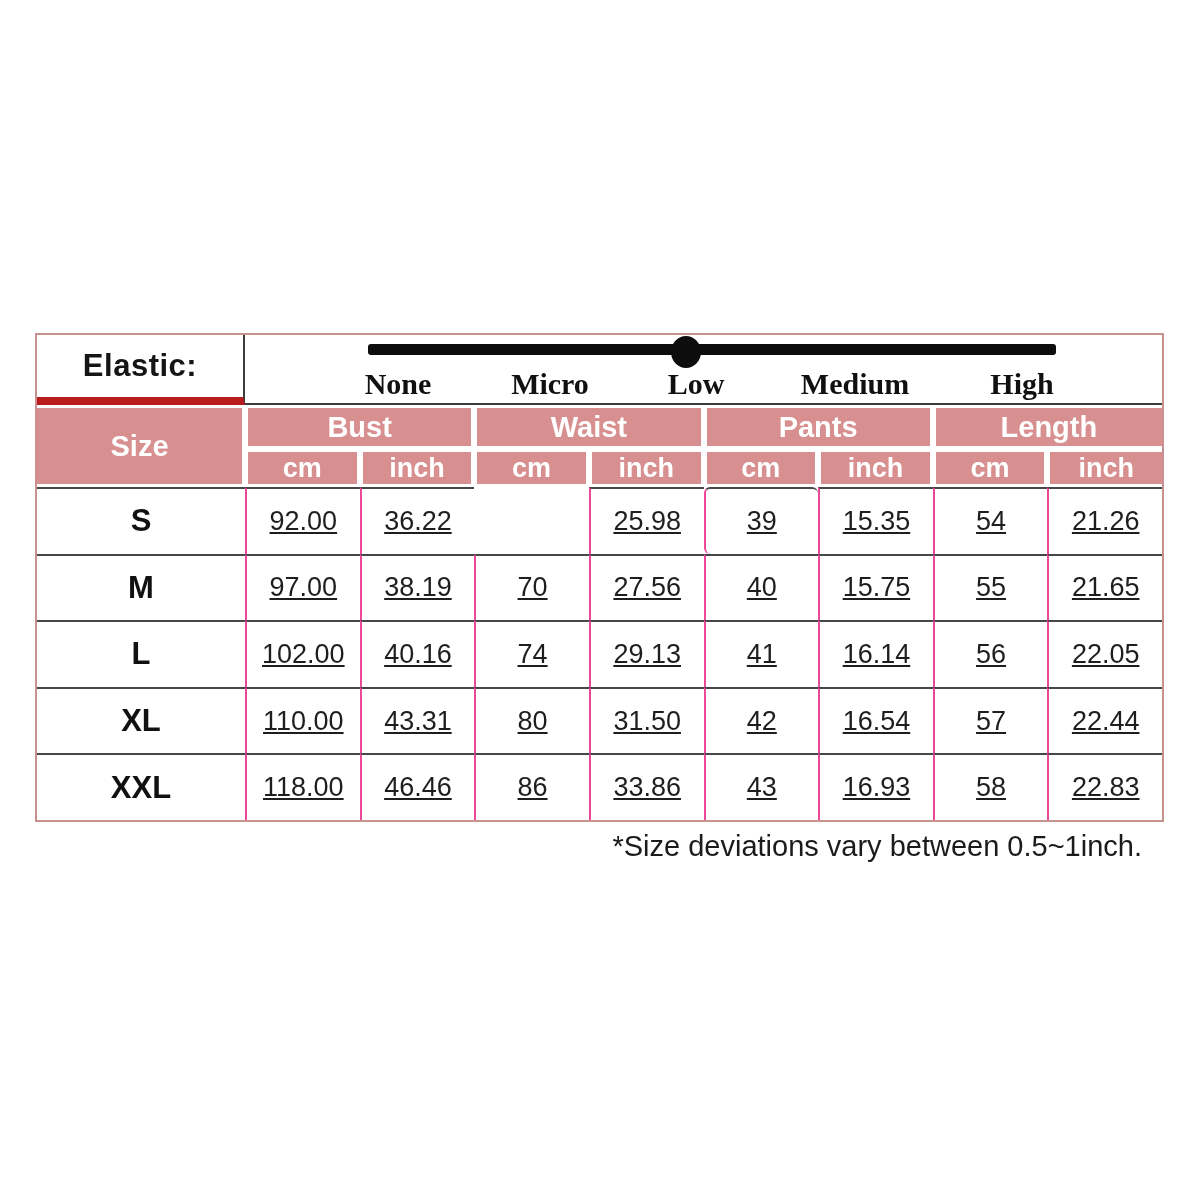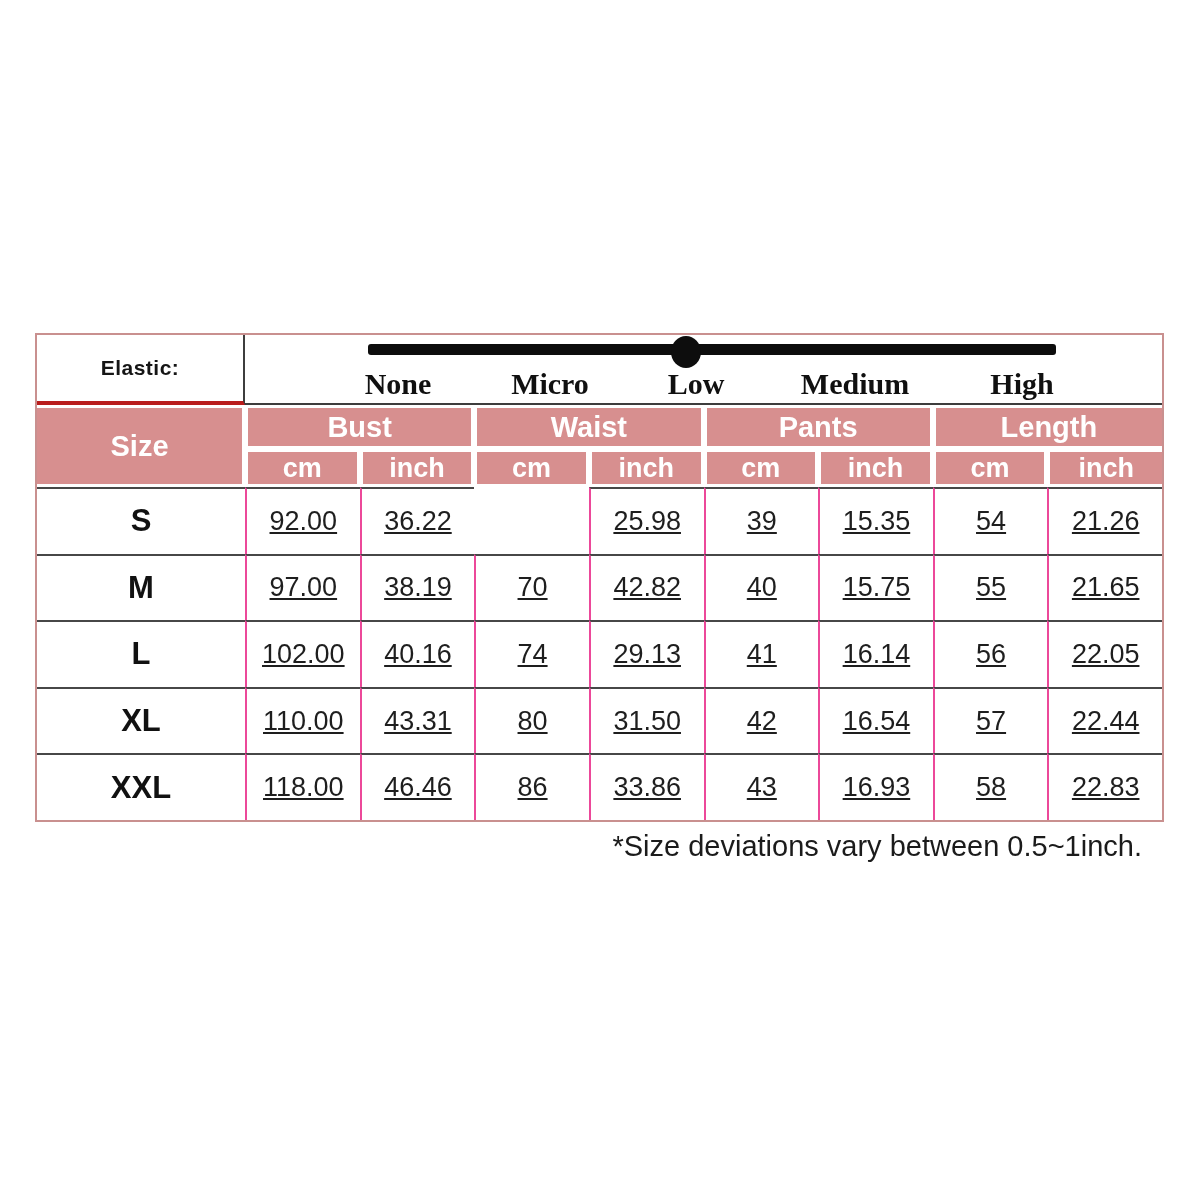--- a/index.html
+++ b/index.html
@@ -18,23 +18,23 @@
     grid-template-columns: 208px repeat(8, 1fr);
     grid-template-rows: 70px 44px 38px repeat(5, 1fr);
     border: 2px solid #c9908f;
     background: #ffffff;
   }
   .cell { display: flex; align-items: center; justify-content: center; }
 
   
   .elastic-label {
     grid-column: 1; grid-row: 1;
-    font-weight: bold; font-size: 21px; color: #151515;
+    font-weight: bold; font-size: 31px; color: #151515;
     border-right: 2px solid #3d3d3d;
-    border-bottom: 4px solid #b91c1c;
+    border-bottom: 8px solid #b91c1c;
     letter-spacing: 0.5px;
   }
   .slider-cell {
     grid-column: 2 / -1; grid-row: 1;
     position: relative;
     border-bottom: 2px solid #3d3d3d;
   }
   .slider-track {
     position: absolute; left: 123px; top: 9px;
     width: 688px; height: 11px;
@@ -114,29 +114,29 @@
       <div class="cell pink unit" style="grid-area: 3 / 4;">cm</div>
       <div class="cell pink unit" style="grid-area: 3 / 5;">inch</div>
       <div class="cell pink unit" style="grid-area: 3 / 6;">cm</div>
       <div class="cell pink unit" style="grid-area: 3 / 7;">inch</div>
       <div class="cell pink unit" style="grid-area: 3 / 8;">cm</div>
       <div class="cell pink unit no-right" style="grid-area: 3 / 9;">inch</div>
       <div class="cell data size-col" style="grid-area: 4 / 1;">S</div>
       <div class="cell data vline" style="grid-area: 4 / 2;">92.00</div>
       <div class="cell data vline" style="grid-area: 4 / 3;">36.22</div>
       <div class="cell data vline" style="grid-area: 4 / 5;">25.98</div>
-      <div class="cell data vline" style="grid-area: 4 / 6;">39</div>
+      <div class="cell data vline" style="grid-area: 4 / 6; border-radius: 6px;">39</div>
       <div class="cell data vline" style="grid-area: 4 / 7;">15.35</div>
       <div class="cell data vline" style="grid-area: 4 / 8;">54</div>
       <div class="cell data vline" style="grid-area: 4 / 9;">21.26</div>
       <div class="cell data size-col" style="grid-area: 5 / 1;">M</div>
       <div class="cell data vline" style="grid-area: 5 / 2;">97.00</div>
       <div class="cell data vline" style="grid-area: 5 / 3;">38.19</div>
       <div class="cell data vline" style="grid-area: 5 / 4;">70</div>
-      <div class="cell data vline" style="grid-area: 5 / 5;">42.82</div>
+      <div class="cell data vline" style="grid-area: 5 / 5;">27.56</div>
       <div class="cell data vline" style="grid-area: 5 / 6;">40</div>
       <div class="cell data vline" style="grid-area: 5 / 7;">15.75</div>
       <div class="cell data vline" style="grid-area: 5 / 8;">55</div>
       <div class="cell data vline" style="grid-area: 5 / 9;">21.65</div>
       <div class="cell data size-col" style="grid-area: 6 / 1;">L</div>
       <div class="cell data vline" style="grid-area: 6 / 2;">102.00</div>
       <div class="cell data vline" style="grid-area: 6 / 3;">40.16</div>
       <div class="cell data vline" style="grid-area: 6 / 4;">74</div>
       <div class="cell data vline" style="grid-area: 6 / 5;">29.13</div>
       <div class="cell data vline" style="grid-area: 6 / 6;">41</div>

